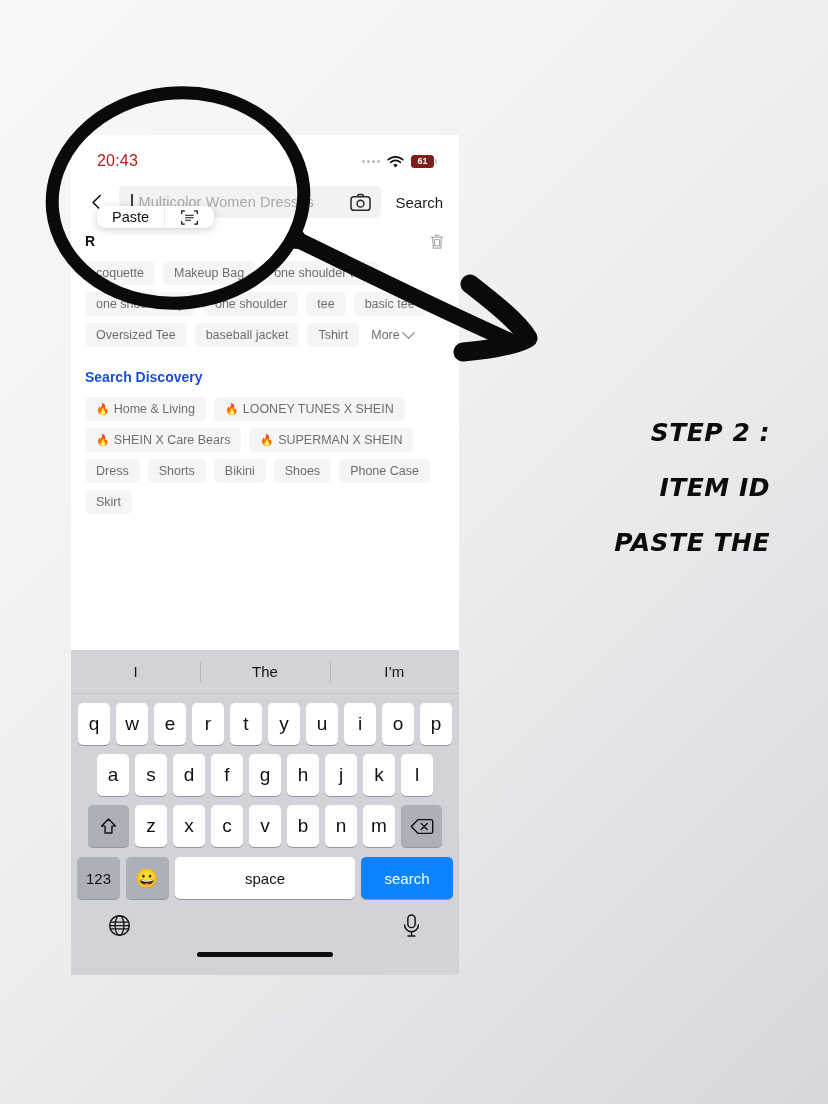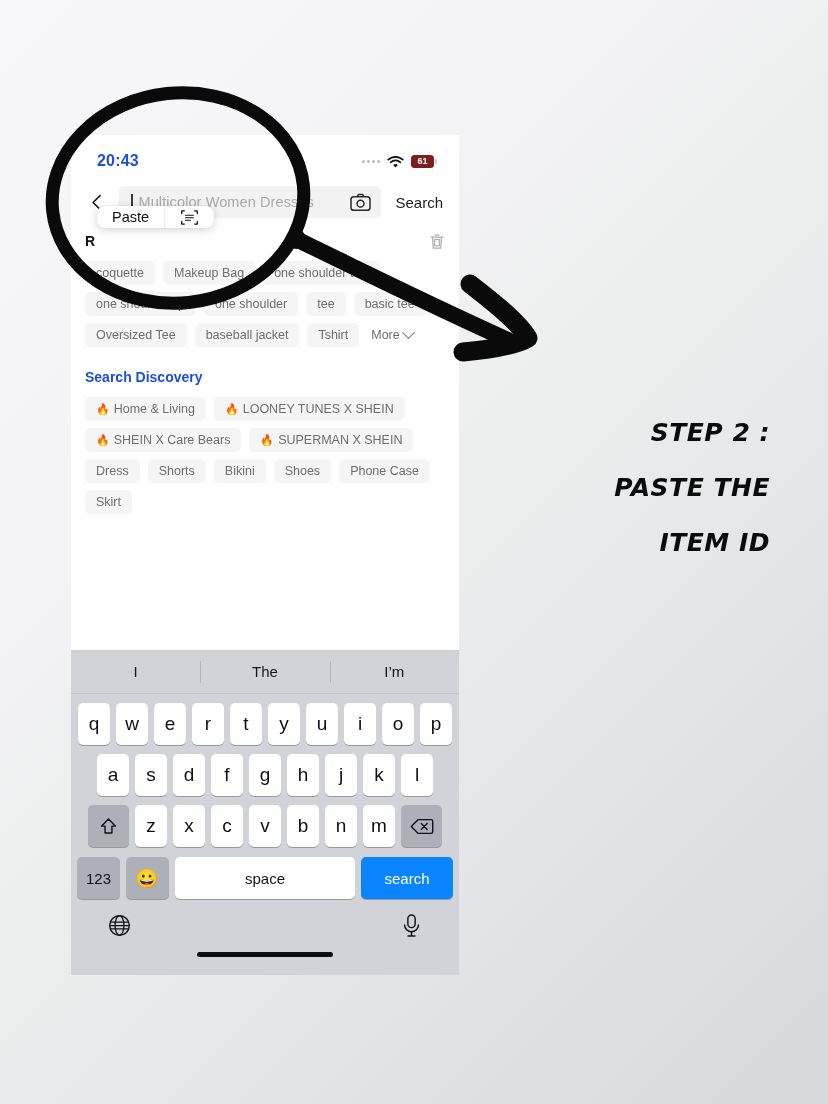--- a/index.html
+++ b/index.html
@@ -22,21 +22,21 @@
     overflow: hidden;
   }
 
   
   .statusbar {
     height: 46px;
     display: flex; align-items: center; justify-content: space-between;
     padding: 6px 22px 0 26px;
   }
   .status-time {
-    font-size: 16px; font-weight: bold; color: #1d4ed8;
+    font-size: 16px; font-weight: normal; color: #b91c1c;
     letter-spacing: .2px;
   }
   .status-right { display: flex; align-items: center; gap: 7px; }
   .dots { display: flex; gap: 2px; align-items: flex-end; }
   .dots i { display:block; width: 3px; height: 3px; border-radius: 50%; background: #b9b9bd; }
   .wifi { width: 17px; height: 13px; position: relative; }
   .batt {
     display:flex; align-items:center;
   }
   .batt-body {
@@ -349,15 +349,15 @@
 
   <ellipse cx="178" cy="198" rx="126" ry="105" fill="none" stroke="#0a0a0a" stroke-width="13" transform="rotate(-6 178 198)"></ellipse>
 
   <path d="M296 239 C 360 270, 430 305, 508 340" fill="none" stroke="#0a0a0a" stroke-width="16" stroke-linecap="round"></path>
   <path d="M470 284 C 497 305, 518 322, 528 338 C 518 344, 495 349, 463 352" fill="none" stroke="#0a0a0a" stroke-width="19" stroke-linecap="round" stroke-linejoin="round"></path>
   <circle cx="296" cy="239" r="10" fill="#0a0a0a"></circle>
 </svg>
 
 <div id="steptext">
   <div>STEP 2 :</div>
+  <div>ITEM ID</div>
   <div>PASTE THE</div>
-  <div>ITEM ID</div>
 </div>
 
 </body></html>

